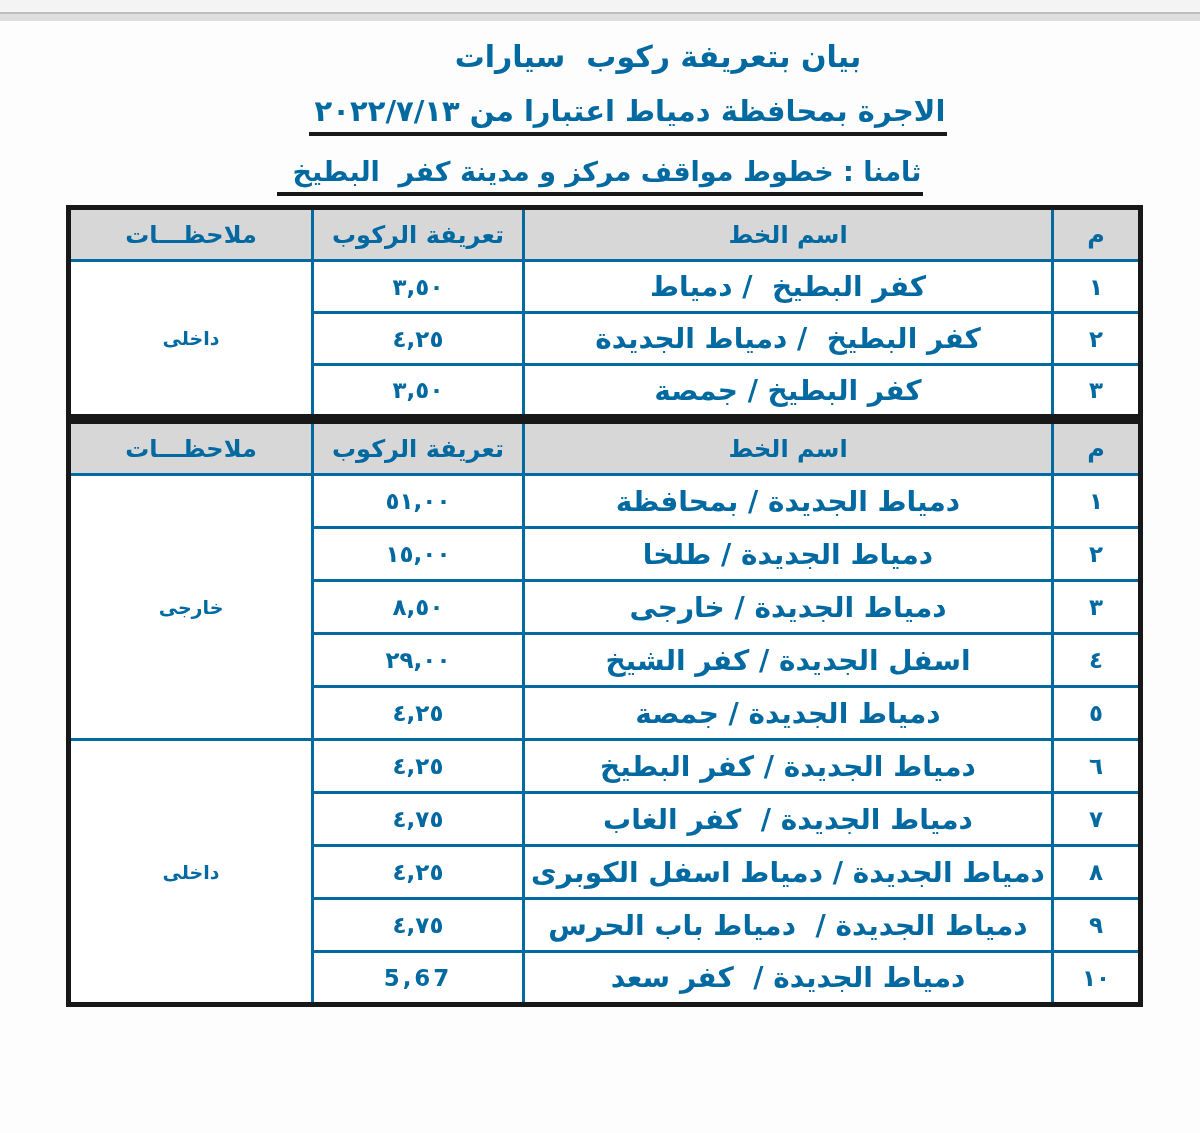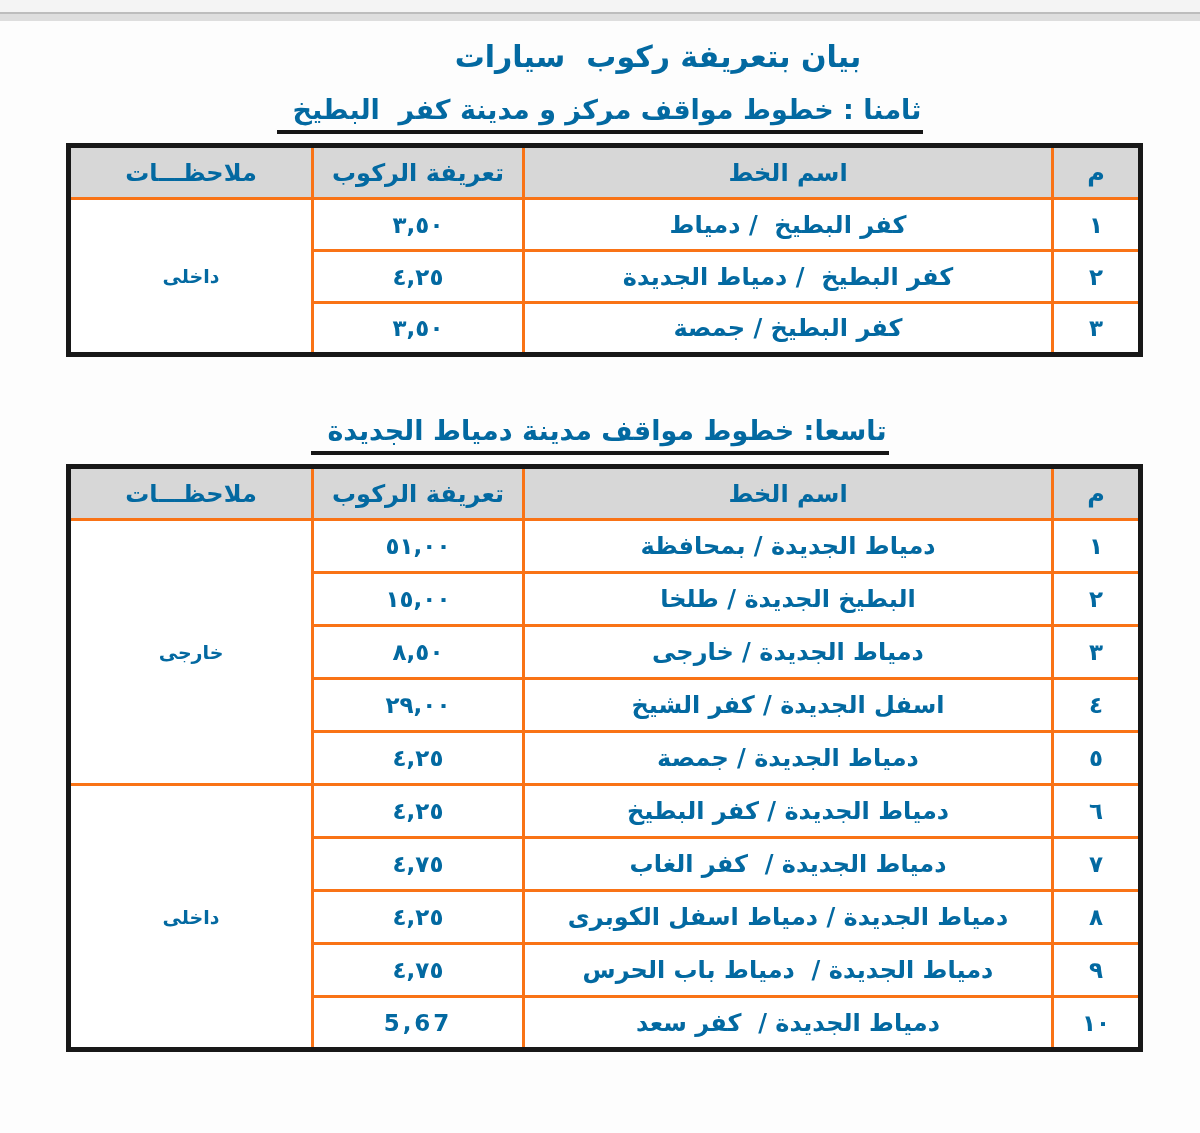--- a/index.html
+++ b/index.html
@@ -49,52 +49,55 @@
   .section-9 .section-heading-row{margin-top:58px;}
   table.fare-table{
     direction:rtl;
     border-collapse:collapse;
     table-layout:fixed;
     width:1026px;
     border:5px solid #181818;
     background:#ffffff;
   }
   .fare-table th,.fare-table td{
-    border:3px solid #f97316;
+    border:3px solid #0369a1;
     text-align:center;
     vertical-align:middle;
     padding:0 4px;
     overflow:hidden;
   }
   .fare-table thead tr{height:53px;}
   .fare-table thead th{
     background:#d7d7d7;
     font-size:24px;
   }
   .t8 tbody tr{height:52px;}
   .t9 tbody tr{height:53px;}
   .col-no{width:76px;}
   .col-line{width:518px;}
   .col-fare{width:200px;}
   .col-notes{width:232px;}
-  td.cell-line{font-size:24px;}
+  td.cell-line{font-size:28px;}
   td.cell-no{font-size:23px;}
   td.cell-fare{font-size:23px;letter-spacing:3px;}
   td.notes-cell{font-size:19px;}
 </style>
 </head>
 <body>
 
 <div class="page">
   <div class="top-strip"></div>
 
   <div class="content">
 
     <h1 class="doc-title">بيان بتعريفة ركوب&nbsp; سيارات</h1>
 
+    <div class="doc-subtitle-row">
+      <span class="u-line">الاجرة بمحافظة دمياط اعتبارا من ٢٠٢٢/٧/١٣</span>
+    </div>
 
     <div class="section section-8">
       <div class="section-heading-row">
         <span class="section-heading">ثامنا : خطوط مواقف مركز و مدينة كفر&nbsp; البطيخ</span>
       </div>
       <table class="fare-table t8">
           <thead>
             <tr>
               <th class="col-no">م</th>
               <th class="col-line">اسم الخط</th>
@@ -117,42 +120,39 @@
             <tr>
               <td class="cell-no col-no">٣</td>
               <td class="cell-line col-line">كفر البطيخ / جمصة</td>
               <td class="cell-fare col-fare">٣,٥٠</td>
             </tr>
           </tbody>
         </table>
     </div>
 
     <div class="section section-9">
-      <div class="section-heading-row">
-        <span class="section-heading">تاسعا: خطوط مواقف مدينة دمياط الجديدة</span>
-      </div>
       <table class="fare-table t9">
           <thead>
             <tr>
               <th class="col-no">م</th>
               <th class="col-line">اسم الخط</th>
               <th class="col-fare">تعريفة الركوب</th>
               <th class="col-notes">ملاحظـــات</th>
             </tr>
           </thead>
           <tbody>
             <tr>
               <td class="cell-no col-no">١</td>
               <td class="cell-line col-line">دمياط الجديدة / بمحافظة</td>
               <td class="cell-fare col-fare">٥١,٠٠</td>
               <td class="notes-cell col-notes" rowspan="5">خارجى</td>
             </tr>
             <tr>
               <td class="cell-no col-no">٢</td>
-              <td class="cell-line col-line">البطيخ الجديدة / طلخا</td>
+              <td class="cell-line col-line">دمياط الجديدة / طلخا</td>
               <td class="cell-fare col-fare">١٥,٠٠</td>
             </tr>
             <tr>
               <td class="cell-no col-no">٣</td>
               <td class="cell-line col-line">دمياط الجديدة / خارجى</td>
               <td class="cell-fare col-fare">٨,٥٠</td>
             </tr>
             <tr>
               <td class="cell-no col-no">٤</td>
               <td class="cell-line col-line">اسفل الجديدة / كفر الشيخ</td>

